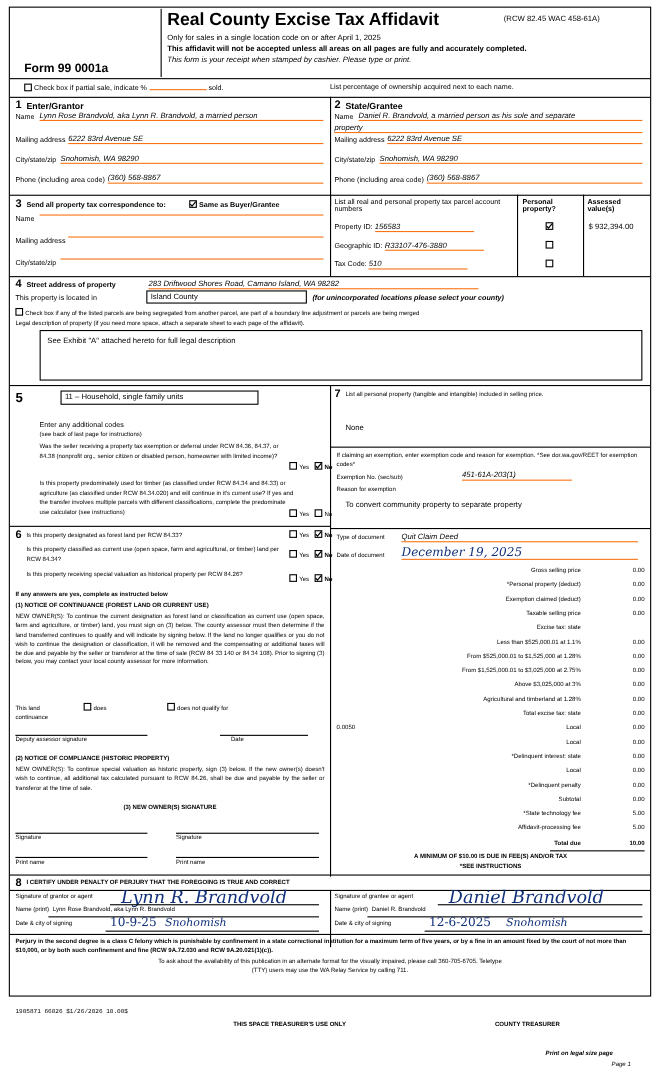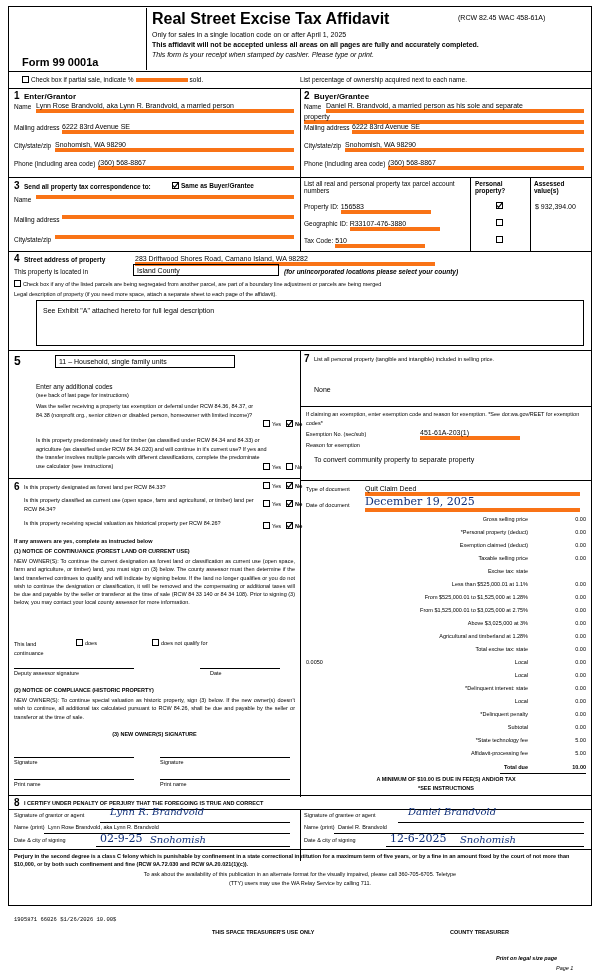--- a/index.html
+++ b/index.html
@@ -6,40 +6,40 @@
   body{width:600px;height:978px;font-family:"Liberation Sans",sans-serif;font-size:7px;color:#000;position:relative;overflow:hidden;}
   .page{position:relative;width:600px;height:978px;padding:0;box-sizing:border-box;}
   .frame{position:absolute;left:8px;top:6px;width:584px;height:900px;border:1px solid #000;box-sizing:border-box;}
   .bold{font-weight:bold;}
   .italic{font-style:italic;}
   .tiny{font-size:6px;}
   .xtiny{font-size:5.5px;}
   .cell{position:absolute;box-sizing:border-box;}
   .hline{position:absolute;background:#000;height:1px;}
   .vline{position:absolute;background:#000;width:1px;}
-  .ul{border-bottom:4px solid #f97316;}
+  .ul{border-bottom:1px solid #f97316;font-style:italic;}
   .num{font-weight:bold;font-size:10px;}
   .chk{display:inline-block;width:7px;height:7px;border:1px solid #000;vertical-align:-1px;margin-right:2px;box-sizing:border-box;}
   .val{font-size:7px;}
   .rt{text-align:right;}
   .ctr{text-align:center;}
-  .sig{font-family:"DejaVu Serif",serif;font-style:italic;font-size:10px;color:#10307a;}
+  .sig{font-family:"DejaVu Serif",serif;font-style:italic;font-size:16px;color:#10307a;}
   .sig2{font-family:"DejaVu Serif",serif;font-style:italic;font-size:10px;color:#10307a;}
   .handwrite{font-family:"DejaVu Serif",serif;font-size:11px;color:#10307a;}
   .box{border:1px solid #000;}
   .lbl{font-size:6.5px;}
 </style>
 </head>
 <body>
 
 <div class="page">
   <div class="frame"></div>
 
   <div class="vline" style="left:146px;top:8px;height:62px;"></div>
-  <div class="cell" style="left:152px;top:10px;width:300px;font-size:16px;font-weight:bold;">Real Street Excise Tax Affidavit</div>
+  <div class="cell" style="left:152px;top:10px;width:300px;font-size:16px;font-weight:bold;">Real County Excise Tax Affidavit</div>
   <div class="cell" style="left:458px;top:14px;width:130px;font-size:7px;">(RCW 82.45 WAC 458-61A)</div>
   <div class="cell" style="left:152px;top:31px;width:430px;font-size:7px;">Only for sales in a single location code on or after April 1, 2025</div>
   <div class="cell" style="left:152px;top:41px;width:430px;font-size:7px;font-weight:bold;">This affidavit will not be accepted unless all areas on all pages are fully and accurately completed.</div>
   <div class="cell italic" style="left:152px;top:51px;width:430px;font-size:7px;">This form is your receipt when stamped by cashier. Please type or print.</div>
   <div class="cell" style="left:22px;top:56px;font-size:11px;font-weight:bold;">Form 99 0001a</div>
   <div class="hline" style="left:9px;top:71px;width:582px;"></div>
 
   <div class="cell" style="left:22px;top:76px;width:270px;">
     <span class="chk"></span><span class="lbl">Check box if partial sale, indicate %</span>
     <span class="ul" style="display:inline-block;width:52px;"></span>
@@ -54,21 +54,21 @@
   <div class="cell lbl" style="left:14px;top:103px;">Name</div>
   <div class="cell val ul" style="left:36px;top:102px;width:258px;">Lynn Rose Brandvold, aka Lynn R. Brandvold, a married person</div>
   <div class="cell lbl" style="left:14px;top:124px;">Mailing address</div>
   <div class="cell val ul" style="left:62px;top:123px;width:232px;">6222 83rd Avenue SE</div>
   <div class="cell lbl" style="left:14px;top:142px;">City/state/zip</div>
   <div class="cell val ul" style="left:55px;top:141px;width:239px;">Snohomish, WA 98290</div>
   <div class="cell lbl" style="left:14px;top:160px;">Phone (including area code)</div>
   <div class="cell val ul" style="left:98px;top:159px;width:196px;">(360) 568-8867</div>
 
   <div class="cell num" style="left:304px;top:90px;">2</div>
-  <div class="cell bold" style="left:314px;top:92px;font-size:8px;">Buyer/Grantee</div>
+  <div class="cell bold" style="left:314px;top:92px;font-size:8px;">State/Grantee</div>
   <div class="cell lbl" style="left:304px;top:103px;">Name</div>
   <div class="cell val ul" style="left:326px;top:102px;width:258px;">Daniel R. Brandvold, a married person as his sole and separate</div>
   <div class="cell val ul" style="left:304px;top:113px;width:280px;">property</div>
   <div class="cell lbl" style="left:304px;top:124px;">Mailing address</div>
   <div class="cell val ul" style="left:352px;top:123px;width:232px;">6222 83rd Avenue SE</div>
   <div class="cell lbl" style="left:304px;top:142px;">City/state/zip</div>
   <div class="cell val ul" style="left:345px;top:141px;width:239px;">Snohomish, WA 98290</div>
   <div class="cell lbl" style="left:304px;top:160px;">Phone (including area code)</div>
   <div class="cell val ul" style="left:388px;top:159px;width:196px;">(360) 568-8867</div>
 
@@ -308,21 +308,21 @@
   <div class="hline" style="left:9px;top:809px;width:582px;"></div>
   <div class="vline" style="left:300px;top:809px;height:52px;"></div>
 
   <div class="cell xtiny" style="left:14px;top:812px;">Signature of grantor or agent</div>
   <div class="cell sig" style="left:110px;top:806px;">Lynn R. Brandvold</div>
   <div class="hline" style="left:100px;top:822px;width:190px;"></div>
   <div class="cell xtiny" style="left:14px;top:824px;">Name (print)</div>
   <div class="cell xtiny" style="left:48px;top:824px;">Lynn Rose Brandvold, aka Lynn R. Brandvold</div>
   <div class="hline" style="left:44px;top:833px;width:246px;"></div>
   <div class="cell xtiny" style="left:14px;top:837px;">Date &amp; city of signing</div>
-  <div class="cell handwrite" style="left:100px;top:832px;">02-9-25</div>
+  <div class="cell handwrite" style="left:100px;top:832px;">10-9-25</div>
   <div class="cell sig2" style="left:150px;top:834px;">Snohomish</div>
   <div class="hline" style="left:96px;top:846px;width:194px;"></div>
 
   <div class="cell xtiny" style="left:304px;top:812px;">Signature of grantee or agent</div>
   <div class="cell sig" style="left:408px;top:806px;">Daniel Brandvold</div>
   <div class="hline" style="left:398px;top:822px;width:186px;"></div>
   <div class="cell xtiny" style="left:304px;top:824px;">Name (print)</div>
   <div class="cell xtiny" style="left:338px;top:824px;">Daniel R. Brandvold</div>
   <div class="hline" style="left:334px;top:833px;width:250px;"></div>
   <div class="cell xtiny" style="left:304px;top:837px;">Date &amp; city of signing</div>

